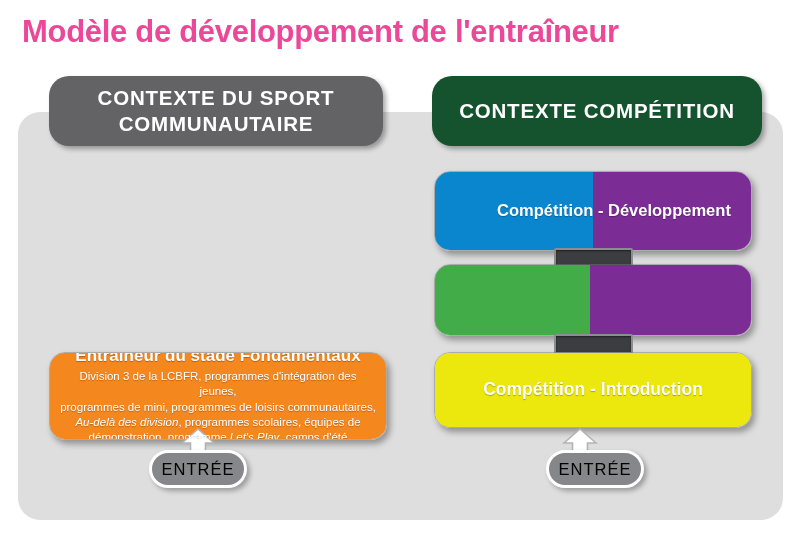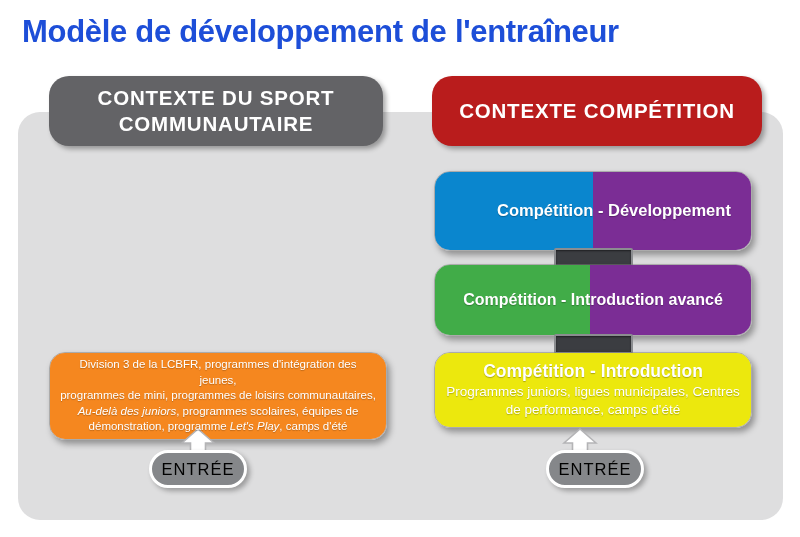--- a/index.html
+++ b/index.html
@@ -12,21 +12,21 @@
     overflow: hidden;
     position: relative;
   }
 
   #page-title {
     position: absolute;
     left: 22px;
     top: 14px;
     font-size: 31px;
     font-weight: bold;
-    color: #1d4ed8;
+    color: #ec4899;
     letter-spacing: -0.3px;
     white-space: nowrap;
   }
 
   #backdrop-panel {
     position: absolute;
     left: 18px;
     top: 112px;
     width: 765px;
     height: 408px;
@@ -151,67 +151,66 @@
 </style>
 </head>
 <body>
 
 <div id="page-title">Modèle de développement de l'entraîneur</div>
 
 <div id="backdrop-panel" style="background: rgb(222, 222, 223);"></div>
 
 <div class="context-header" id="context-community" style="background: rgb(99, 99, 102);">CONTEXTE DU SPORT COMMUNAUTAIRE</div>
 
-<div class="context-header" id="context-competition" style="background: #b91c1c; text-align: right;">CONTEXTE COMPÉTITION</div>
+<div class="context-header" id="context-competition" style="background: #14532d; text-align: right;">CONTEXTE COMPÉTITION</div>
 
 <div class="stage-box" id="stage-comp-dev">
   <div class="stage-halves">
     <div class="half-left" id="dev-half-left" style="width: 50%; background: rgb(10, 134, 206);"></div>
     <div class="half-right" id="dev-half-right" style="background: rgb(123, 45, 149);"></div>
   </div>
   <div class="stage-text">
     <div class="stage-title">Compétition - Développement</div>
   </div>
 </div>
 
 <div class="connector" id="connector-dev-to-adv" style="background: rgb(59, 61, 65);"></div>
 
 <div class="stage-box" id="stage-comp-intro-adv">
   <div class="stage-halves">
     <div class="half-left" id="adv-half-left" style="width: 49%; background: rgb(65, 172, 72);"></div>
     <div class="half-right" id="adv-half-right" style="background: rgb(123, 45, 149);"></div>
   </div>
   <div class="stage-text">
-    <div class="stage-title">Compétition - Introduction avancé</div>
   </div>
 </div>
 
 <div class="connector" id="connector-adv-to-intro" style="background: rgb(59, 61, 65);"></div>
 
 <div class="stage-box" id="stage-comp-intro">
   <div class="stage-halves">
     <div class="half-left" id="intro-half-left" style="width: 100%; background: rgb(236, 232, 13);"></div>
     <div class="half-right" id="intro-half-right" style="background: rgb(236, 232, 13);"></div>
   </div>
   <div class="stage-text">
     <div class="stage-title">Compétition - Introduction</div>
-    <div class="stage-desc">Programmes juniors, ligues municipales, Centres de performance, camps d'été</div>
   </div>
 </div>
 
 <div class="stage-box" id="stage-fondamentaux">
   <div class="stage-halves">
     <div class="half-left" id="fond-half-left" style="width: 100%; background: rgb(245, 135, 31);"></div>
     <div class="half-right" id="fond-half-right" style="background: rgb(245, 135, 31);"></div>
   </div>
   <div class="stage-text">
+    <div class="stage-title">Entraîneur du stade Fondamentaux</div>
     <div class="stage-desc">
       <span>Division 3 de la LCBFR, programmes d'intégration des jeunes,</span><br>
       <span>programmes de mini, programmes de loisirs communautaires,</span><br>
-      <em>Au-delà des juniors</em><span>, programmes scolaires, équipes de</span><br>
+      <em>Au-delà des division</em><span>, programmes scolaires, équipes de</span><br>
       <span>démonstration, programme </span><em>Let's Play</em><span>, camps d'été</span>
     </div>
   </div>
 </div>
 
 <svg class="up-arrow" id="arrow-left" viewBox="0 0 36 30">
   <polygon points="18,1 34,15 25.5,15 25.5,29 10.5,29 10.5,15 2,15" fill="#ffffff" stroke="#b4b4b6" stroke-width="1.6"></polygon>
 </svg>
 
 <svg class="up-arrow" id="arrow-right" viewBox="0 0 36 30">

